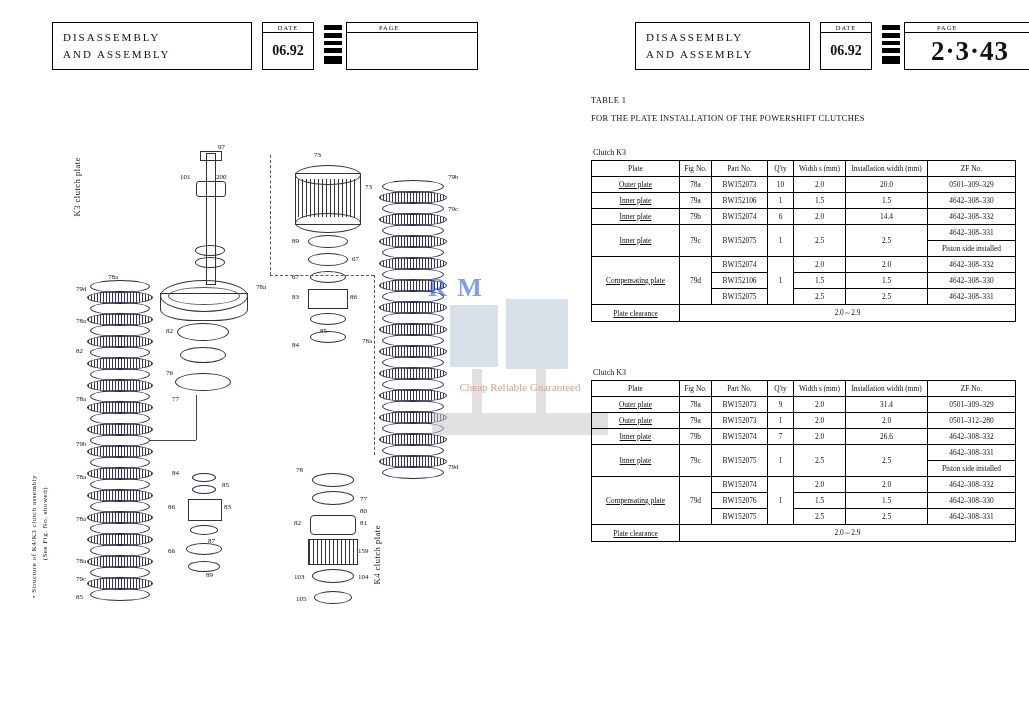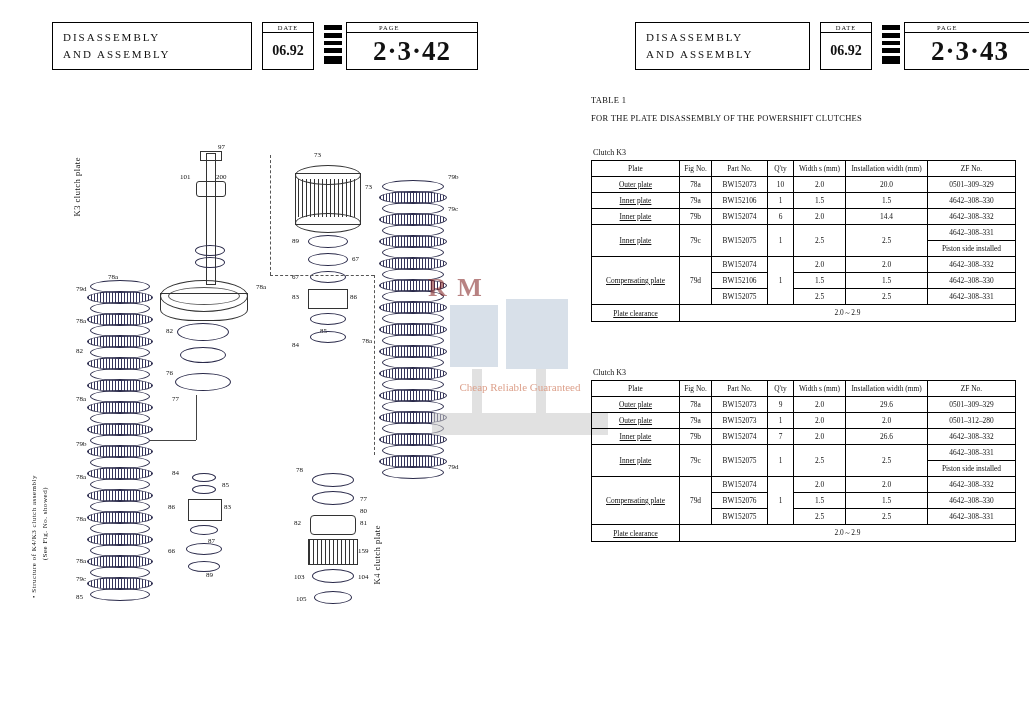--- a/index.html
+++ b/index.html
@@ -205,21 +205,21 @@
     height: 180px;
     opacity: 0.55;
     pointer-events: none;
   }
   .wm-rm {
     position: absolute;
     left: 8px; top: 8px;
     font-family: "Liberation Serif", serif;
     font-size: 26px;
     font-weight: bold;
-    color: #7f1d1d;
+    color: #1d4ed8;
     letter-spacing: 2px;
   }
   .wm-box {
     position: absolute;
     background: #b9c8d8;
   }
   .wm-text {
     position: absolute;
     left: 0; top: 116px;
     width: 200px;
@@ -251,21 +251,20 @@
       <div class="barcode" style="position:absolute; left:0; top:0; bottom:0;">
         <i></i>
           <i></i>
           <i></i>
           <i></i>
           <i style="height:8px;"></i>
       </div>
     </div>
     <div class="hdr-page" style="margin-left:4px;">
       <div class="lbl">PAGE</div>
-      <div class="val">2·3·42</div>
     </div>
   </div>
 
   <div class="hdr" style="left:635px; top:22px;">
     <div class="hdr-title" style="width:175px;">
       <div>DISASSEMBLY</div>
       <div>AND ASSEMBLY</div>
     </div>
     <div class="hdr-date">
       <div class="lbl">DATE</div>
@@ -464,21 +463,21 @@
     <div class="wm-box" style="left:86px; top:34px; width:62px; height:70px;"></div>
     <div class="wm-bar" style="left:12px; top:148px; width:176px; height:22px;"></div>
     <div class="wm-bar" style="left:52px; top:104px; width:10px; height:48px;"></div>
     <div class="wm-bar" style="left:116px; top:104px; width:10px; height:48px;"></div>
     <div class="wm-text">Cheap Reliable Guaranteed</div>
   </div>
 
   <div id="right-page">
 
     <div class="tbl-caption" style="left:46px; top:95px;">TABLE 1</div>
-    <div class="tbl-caption" style="left:46px; top:113px;">FOR THE PLATE DISASSEMBLY OF THE POWERSHIFT CLUTCHES</div>
+    <div class="tbl-caption" style="left:46px; top:113px;">FOR THE PLATE INSTALLATION OF THE POWERSHIFT CLUTCHES</div>
 
     <div style="position:absolute; left:46px; top:148px; width:424px;">
       <div class="clutch-label">Clutch K3</div>
       <table class="spec" style="width:424px;">
         <colgroup>
           <col style="width:88px">
             <col style="width:32px">
             <col style="width:56px">
           <col style="width:26px">
             <col style="width:52px">
@@ -588,21 +587,21 @@
             <th>ZF No.</th>
           </tr>
         </thead>
         <tbody>
           <tr>
             <td class="left">Outer plate</td>
             <td>78a</td>
             <td>BW152073</td>
             <td>9</td>
             <td>2.0</td>
-            <td>29.6</td>
+            <td>31.4</td>
             <td>0501–309–329</td>
           </tr>
           <tr>
             <td class="left">Outer plate</td>
             <td>79a</td>
             <td>BW152073</td>
             <td>1</td>
             <td>2.0</td>
             <td>2.0</td>
             <td>0501–312–280</td>

